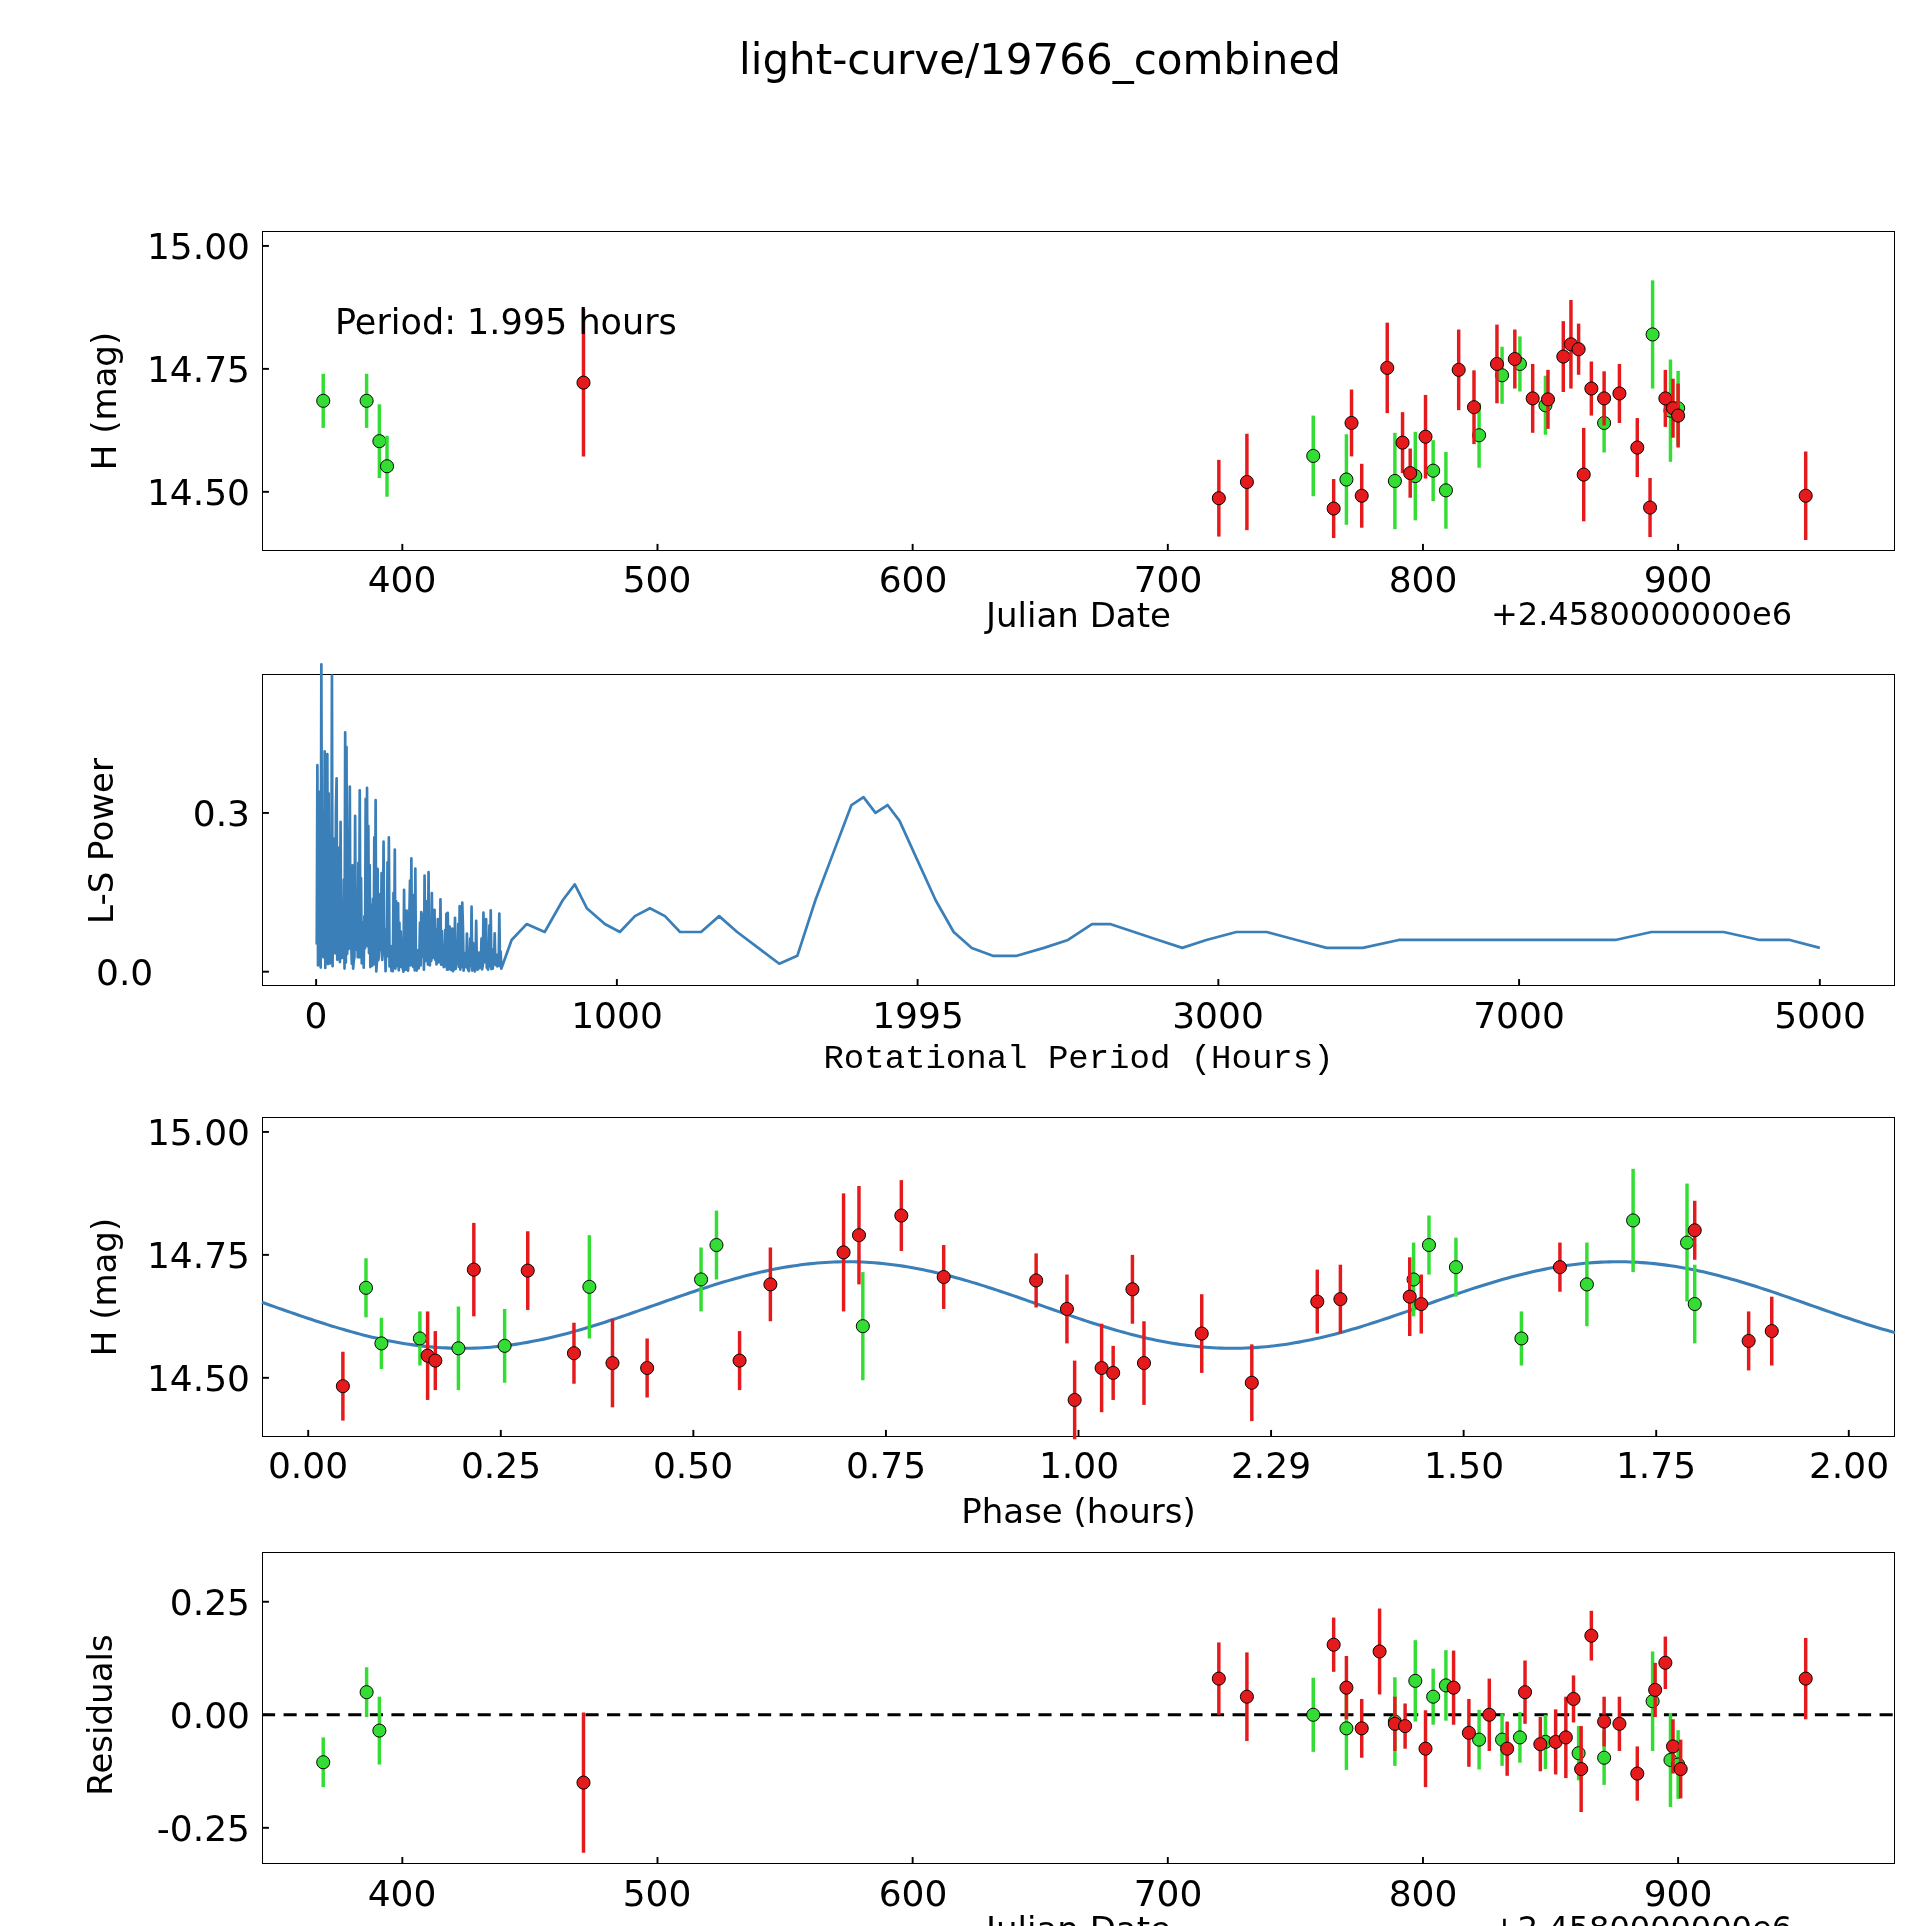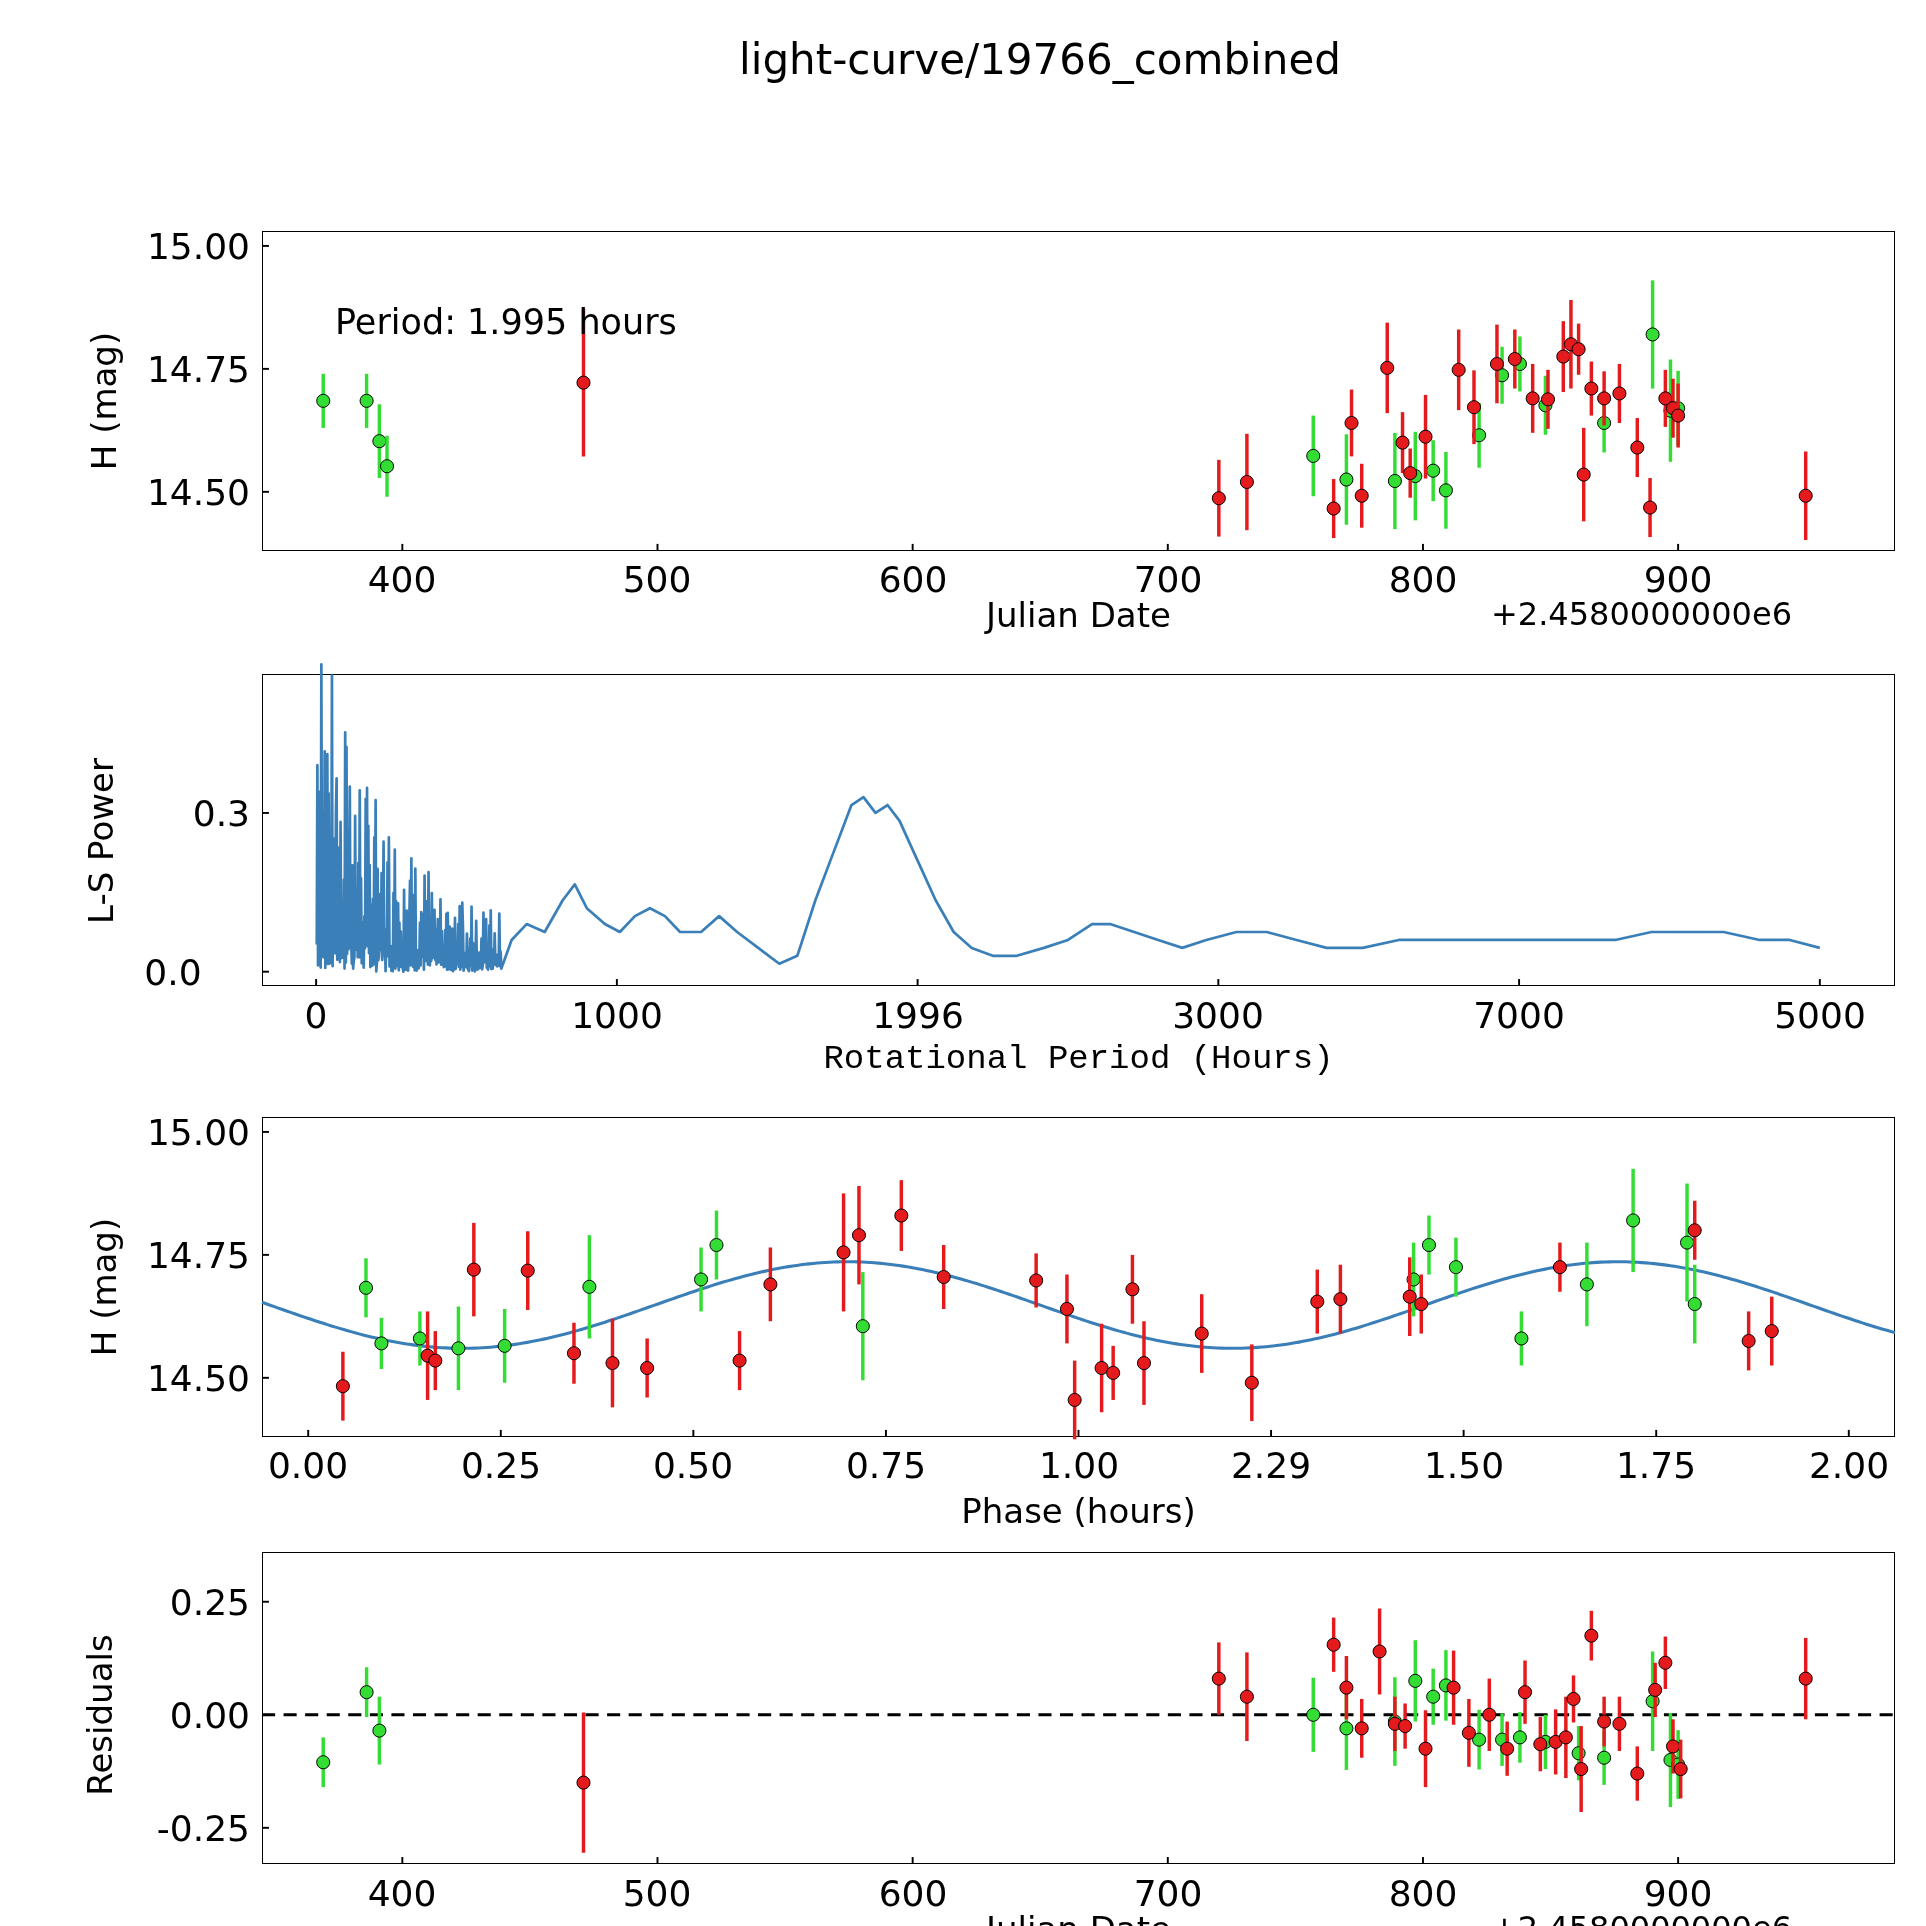--- a/index.html
+++ b/index.html
@@ -218,25 +218,25 @@
         <line x1="4044.7882136279927" y1="810" x2="4044.7882136279927" y2="792" stroke="#000" stroke-width="5"></line>
         <line x1="0" y1="772.9007633587786" x2="18" y2="772.9007633587786" stroke="#000" stroke-width="5"></line>
         <line x1="0" y1="360.6870229007634" x2="18" y2="360.6870229007634" stroke="#000" stroke-width="5"></line>
       </svg>
   </div>
   <div class="ylabel" style="left:-23px; top:821px; width:247px; text-align:center; transform: rotate(-90deg);">L-S Power</div>
   <div class="axis-label" style="left:655px; top:1040px; width:847px;font-family:Liberation Mono, monospace;">Rotational Period (Hours)</div>
   <div id="p2-ticks">
       <div class="tick-label" style="left: 239px; top: 995px; width: 154px;">0</div>
       <div class="tick-label" style="left: 540px; top: 995px; width: 154px;">1000</div>
-      <div class="tick-label" style="left: 841px; top: 995px; width: 154px;">1996</div>
+      <div class="tick-label" style="left: 841px; top: 995px; width: 154px;">1995</div>
       <div class="tick-label" style="left: 1141px; top: 995px; width: 154px;">3000</div>
       <div class="tick-label" style="left: 1442px; top: 995px; width: 154px;">7000</div>
       <div class="tick-label" style="left: 1743px; top: 995px; width: 154px;">5000</div>
-      <div class="tick-label" style="left: 96px; top: 952px; width: 154px; text-align: center;">0.0</div>
+      <div class="tick-label" style="left: 96px; top: 952px; width: 154px; text-align: left;">0.0</div>
       <div class="tick-label" style="left: 96px; top: 793px; width: 154px; text-align: right;">0.3</div>
     </div>
 
   <div class="panel" id="panel3" style="left:262px; top:1117px; width:1633px; height:320px;">
     <div class="axes-frame"></div>
     <svg id="svg3" width="1633" height="320" viewBox="0 0 4240 830">
         <path d="M0.0 480.7 L10.6 484.5 L21.2 488.2 L31.8 491.9 L42.4 495.7 L53.0 499.4 L63.6 503.1 L74.2 506.8 L84.8 510.5 L95.4 514.2 L106.0 517.8 L116.6 521.4 L127.2 524.9 L137.8 528.4 L148.4 531.9 L159.0 535.3 L169.6 538.7 L180.2 542.0 L190.8 545.2 L201.4 548.4 L212.0 551.5 L222.6 554.6 L233.2 557.5 L243.8 560.4 L254.4 563.3 L265.0 566.0 L275.6 568.6 L286.2 571.2 L296.8 573.6 L307.4 576.0 L318.0 578.3 L328.6 580.4 L339.2 582.5 L349.8 584.5 L360.4 586.3 L371.0 588.1 L381.6 589.7 L392.2 591.2 L402.8 592.6 L413.4 593.9 L424.0 595.1 L434.6 596.1 L445.2 597.1 L455.8 597.9 L466.4 598.6 L477.0 599.1 L487.6 599.6 L498.2 599.9 L508.8 600.1 L519.4 600.2 L530.0 600.1 L540.6 599.9 L551.2 599.6 L561.8 599.2 L572.4 598.6 L583.0 598.0 L593.6 597.2 L604.2 596.2 L614.8 595.2 L625.4 594.0 L636.0 592.8 L646.6 591.4 L657.2 589.9 L667.8 588.3 L678.4 586.5 L689.0 584.7 L699.6 582.7 L710.2 580.7 L720.8 578.5 L731.4 576.3 L742.0 573.9 L752.6 571.5 L763.2 568.9 L773.8 566.3 L784.4 563.6 L795.0 560.8 L805.6 557.9 L816.2 554.9 L826.8 551.9 L837.4 548.8 L848.0 545.6 L858.6 542.4 L869.2 539.1 L879.8 535.7 L890.4 532.3 L901.0 528.8 L911.6 525.3 L922.2 521.8 L932.8 518.2 L943.4 514.6 L954.0 510.9 L964.6 507.2 L975.2 503.5 L985.8 499.8 L996.4 496.1 L1007.0 492.4 L1017.6 488.6 L1028.2 484.9 L1038.8 481.2 L1049.4 477.4 L1060.0 473.7 L1070.6 470.0 L1081.2 466.3 L1091.8 462.7 L1102.4 459.0 L1113.0 455.4 L1123.6 451.9 L1134.2 448.3 L1144.8 444.8 L1155.4 441.4 L1166.0 438.0 L1176.6 434.7 L1187.2 431.4 L1197.8 428.2 L1208.4 425.1 L1219.0 422.0 L1229.6 419.0 L1240.2 416.1 L1250.8 413.3 L1261.4 410.5 L1272.0 407.8 L1282.6 405.2 L1293.2 402.8 L1303.8 400.4 L1314.4 398.1 L1325.0 395.8 L1335.6 393.7 L1346.2 391.8 L1356.8 389.9 L1367.4 388.1 L1378.0 386.4 L1388.6 384.9 L1399.2 383.4 L1409.8 382.1 L1420.4 380.9 L1431.0 379.8 L1441.6 378.8 L1452.2 378.0 L1462.8 377.2 L1473.4 376.6 L1484.0 376.1 L1494.6 375.8 L1505.2 375.5 L1515.8 375.4 L1526.4 375.4 L1537.0 375.6 L1547.6 375.8 L1558.2 376.2 L1568.8 376.7 L1579.4 377.4 L1590.0 378.1 L1600.6 379.0 L1611.2 380.0 L1621.8 381.1 L1632.4 382.3 L1643.0 383.7 L1653.6 385.2 L1664.2 386.8 L1674.8 388.4 L1685.4 390.2 L1696.0 392.2 L1706.6 394.2 L1717.2 396.3 L1727.8 398.5 L1738.4 400.8 L1749.0 403.3 L1759.6 405.8 L1770.2 408.4 L1780.8 411.1 L1791.4 413.8 L1802.0 416.7 L1812.6 419.6 L1823.2 422.7 L1833.8 425.7 L1844.4 428.9 L1855.0 432.1 L1865.6 435.4 L1876.2 438.7 L1886.8 442.1 L1897.4 445.6 L1908.0 449.1 L1918.6 452.6 L1929.2 456.2 L1939.8 459.8 L1950.4 463.4 L1961.0 467.1 L1971.6 470.8 L1982.2 474.5 L1992.8 478.2 L2003.4 481.9 L2014.0 485.7 L2024.6 489.4 L2035.2 493.1 L2045.8 496.9 L2056.4 500.6 L2067.0 504.3 L2077.6 508.0 L2088.2 511.7 L2098.8 515.3 L2109.4 518.9 L2120.0 522.5 L2130.6 526.0 L2141.2 529.5 L2151.8 533.0 L2162.4 536.4 L2173.0 539.7 L2183.6 543.0 L2194.2 546.3 L2204.8 549.4 L2215.4 552.5 L2226.0 555.5 L2236.6 558.5 L2247.2 561.4 L2257.8 564.1 L2268.4 566.8 L2279.0 569.5 L2289.6 572.0 L2300.2 574.4 L2310.8 576.7 L2321.4 579.0 L2332.0 581.1 L2342.6 583.1 L2353.2 585.1 L2363.8 586.9 L2374.4 588.6 L2385.0 590.2 L2395.6 591.7 L2406.2 593.0 L2416.8 594.3 L2427.4 595.4 L2438.0 596.4 L2448.6 597.3 L2459.2 598.1 L2469.8 598.8 L2480.4 599.3 L2491.0 599.7 L2501.6 600.0 L2512.2 600.1 L2522.8 600.1 L2533.4 600.1 L2544.0 599.8 L2554.6 599.5 L2565.2 599.0 L2575.8 598.4 L2586.4 597.7 L2597.0 596.9 L2607.6 595.9 L2618.2 594.8 L2628.8 593.7 L2639.4 592.3 L2650.0 590.9 L2660.6 589.4 L2671.2 587.7 L2681.8 585.9 L2692.4 584.1 L2703.0 582.1 L2713.6 580.0 L2724.2 577.8 L2734.8 575.5 L2745.4 573.1 L2756.0 570.7 L2766.6 568.1 L2777.2 565.4 L2787.8 562.7 L2798.4 559.8 L2809.0 556.9 L2819.6 553.9 L2830.2 550.9 L2840.8 547.8 L2851.4 544.6 L2862.0 541.3 L2872.6 538.0 L2883.2 534.6 L2893.8 531.2 L2904.4 527.7 L2915.0 524.2 L2925.6 520.6 L2936.2 517.0 L2946.8 513.4 L2957.4 509.7 L2968.0 506.1 L2978.6 502.4 L2989.2 498.6 L2999.8 494.9 L3010.4 491.2 L3021.0 487.4 L3031.6 483.7 L3042.2 480.0 L3052.8 476.2 L3063.4 472.5 L3074.0 468.8 L3084.6 465.1 L3095.2 461.5 L3105.8 457.9 L3116.4 454.3 L3127.0 450.7 L3137.6 447.2 L3148.2 443.7 L3158.8 440.3 L3169.4 437.0 L3180.0 433.7 L3190.6 430.4 L3201.2 427.2 L3211.8 424.1 L3222.4 421.1 L3233.0 418.1 L3243.6 415.2 L3254.2 412.4 L3264.8 409.6 L3275.4 407.0 L3286.0 404.4 L3296.6 402.0 L3307.2 399.6 L3317.8 397.3 L3328.4 395.2 L3339.0 393.1 L3349.6 391.1 L3360.2 389.3 L3370.8 387.5 L3381.4 385.9 L3392.0 384.4 L3402.6 383.0 L3413.2 381.7 L3423.8 380.5 L3434.4 379.5 L3445.0 378.5 L3455.6 377.7 L3466.2 377.0 L3476.8 376.4 L3487.4 376.0 L3498.0 375.7 L3508.6 375.5 L3519.2 375.4 L3529.8 375.5 L3540.4 375.6 L3551.0 375.9 L3561.6 376.4 L3572.2 376.9 L3582.8 377.6 L3593.4 378.4 L3604.0 379.3 L3614.6 380.3 L3625.2 381.5 L3635.8 382.8 L3646.4 384.2 L3657.0 385.7 L3667.6 387.3 L3678.2 389.0 L3688.8 390.8 L3699.4 392.8 L3710.0 394.8 L3720.6 397.0 L3731.2 399.3 L3741.8 401.6 L3752.4 404.1 L3763.0 406.6 L3773.6 409.2 L3784.2 412.0 L3794.8 414.8 L3805.4 417.6 L3816.0 420.6 L3826.6 423.6 L3837.2 426.7 L3847.8 429.9 L3858.4 433.2 L3869.0 436.5 L3879.6 439.8 L3890.2 443.2 L3900.8 446.7 L3911.4 450.2 L3922.0 453.7 L3932.6 457.3 L3943.2 460.9 L3953.8 464.6 L3964.4 468.3 L3975.0 472.0 L3985.6 475.7 L3996.2 479.4 L4006.8 483.1 L4017.4 486.9 L4028.0 490.6 L4038.6 494.3 L4049.2 498.1 L4059.8 501.8 L4070.4 505.5 L4081.0 509.2 L4091.6 512.8 L4102.2 516.5 L4112.8 520.1 L4123.4 523.6 L4134.0 527.2 L4144.6 530.7 L4155.2 534.1 L4165.8 537.5 L4176.4 540.8 L4187.0 544.1 L4197.6 547.3 L4208.2 550.4 L4218.8 553.5 L4229.4 556.5 L4240.0 559.4 " fill="none" stroke="#3b7fb8" stroke-width="8"></path>
         <line x1="270" y1="366.4769230769226" x2="270" y2="519.7076923076935" stroke="#33dd33" stroke-width="9" stroke-linecap="butt"></line>
         <circle cx="270" cy="443.09230769230805" r="17" fill="#33dd33" stroke="#000" stroke-width="2.5"></circle>
         <line x1="310" y1="520.9846153846158" x2="310" y2="653.7846153846151" stroke="#33dd33" stroke-width="9" stroke-linecap="butt"></line>

